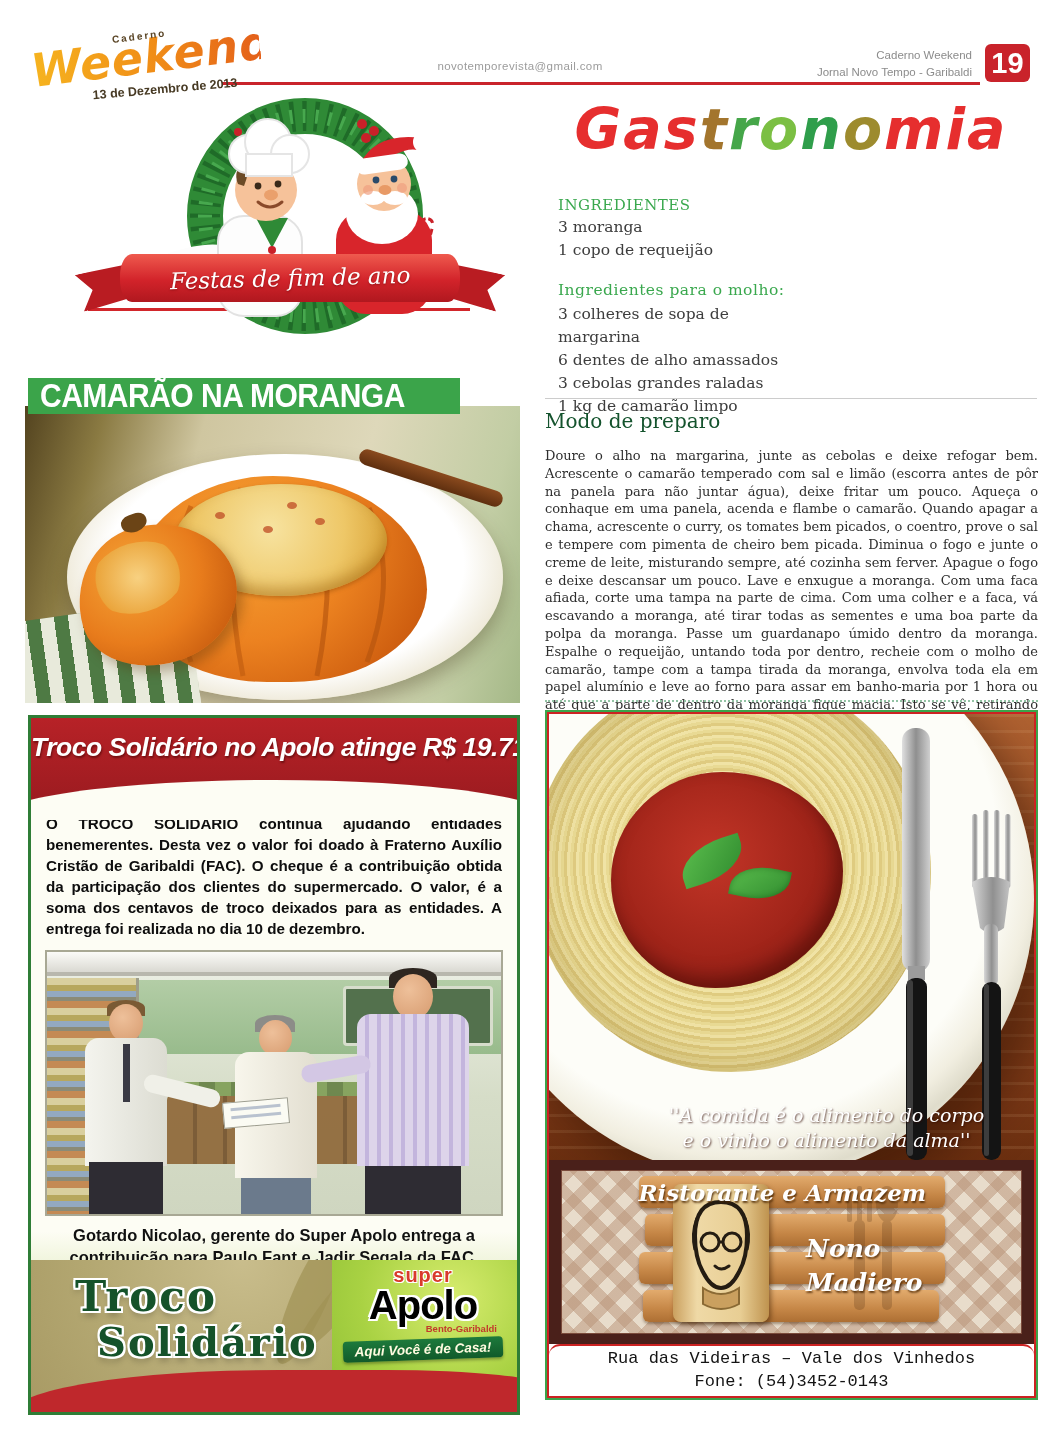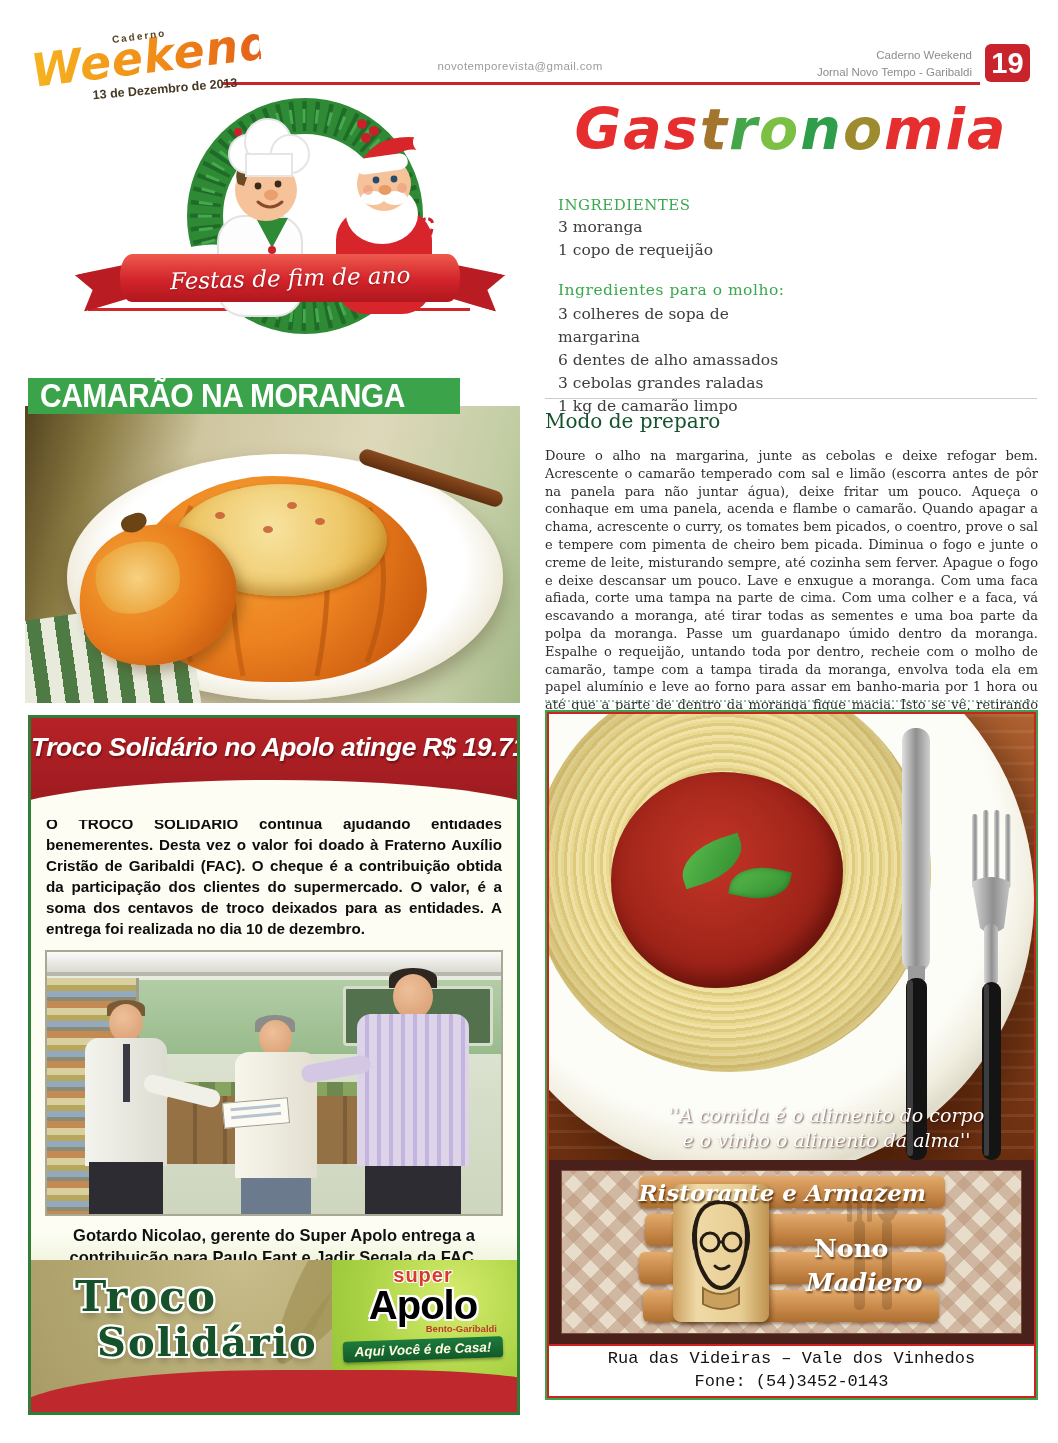--- a/index.html
+++ b/index.html
@@ -163,24 +163,24 @@
   .sign { position:absolute; left:50%; top:50%; transform:translate(-50%,-50%); width:306px; height:152px; }
   .plank { position:absolute; left:0; width:100%; height:32px; border-radius:6px;
     background:linear-gradient(180deg,#e2ab6d,#c58646 60%,#ad6f33); box-shadow:0 2px 3px rgba(60,30,0,.4); }
   .pk1{top:0;} .pk2{top:38px; left:6px; width:calc(100% - 6px);} .pk3{top:76px;} .pk4{top:114px; left:4px; width:calc(100% - 10px);}
   .ghostfork { position:absolute; right:44px; top:8px; width:60px; height:130px; opacity:.22; }
   .scroll { position:absolute; left:34px; top:8px; width:96px; height:138px; border-radius:8px;
     background:linear-gradient(90deg,#caa05f,#efd9a6 25%,#e8ce94 70%,#bf934f); box-shadow:2px 3px 5px rgba(60,30,0,.5); }
   .scroll svg { position:absolute; left:0; top:0; }
   .sign-top { position:absolute; left:0; top:-4px; width:100%; font-family:"DejaVu Serif",serif; font-style:italic; font-weight:bold;
     font-size:23px; color:#fff; text-shadow:1px 2px 2px rgba(70,35,0,.8); white-space:nowrap;margin-top:7px; }
-  .sign-nono { position:absolute; right:56px; top:58px; font-family:"DejaVu Serif",serif; font-weight:bold; font-size:25px; color:#fff; text-shadow:1px 2px 2px rgba(70,35,0,.8); }
+  .sign-nono { position:absolute; right:64px; top:58px; font-family:"DejaVu Serif",serif; font-style:italic; font-weight:bold; font-size:25px; color:#fff; text-shadow:1px 2px 2px rgba(70,35,0,.8); }
   .sign-madiero { position:absolute; right:22px; top:92px; font-family:"DejaVu Serif",serif; font-style:italic; font-weight:bold; font-size:25px; color:#fff; text-shadow:1px 2px 2px rgba(70,35,0,.8); }
   .addr { flex:1; background:#fff; border-top:2px solid #cc2222; display:flex; flex-direction:column; justify-content:center;
-    text-align:center; font-family:"Liberation Mono",monospace; font-size:17px; color:#141414; line-height:1.35; }
+    text-align:center; font-family:"Liberation Mono",monospace; font-size:17px; color:#141414; line-height:1.35;border-radius:11px; }
 </style>
 </head>
 <body>
 
 <div class="page">
 
   <div class="hdr-line"></div>
   <div class="logo-wrap">
     <div class="logo-caderno">Caderno</div>
     <div class="logo-title">Weekend</div>

